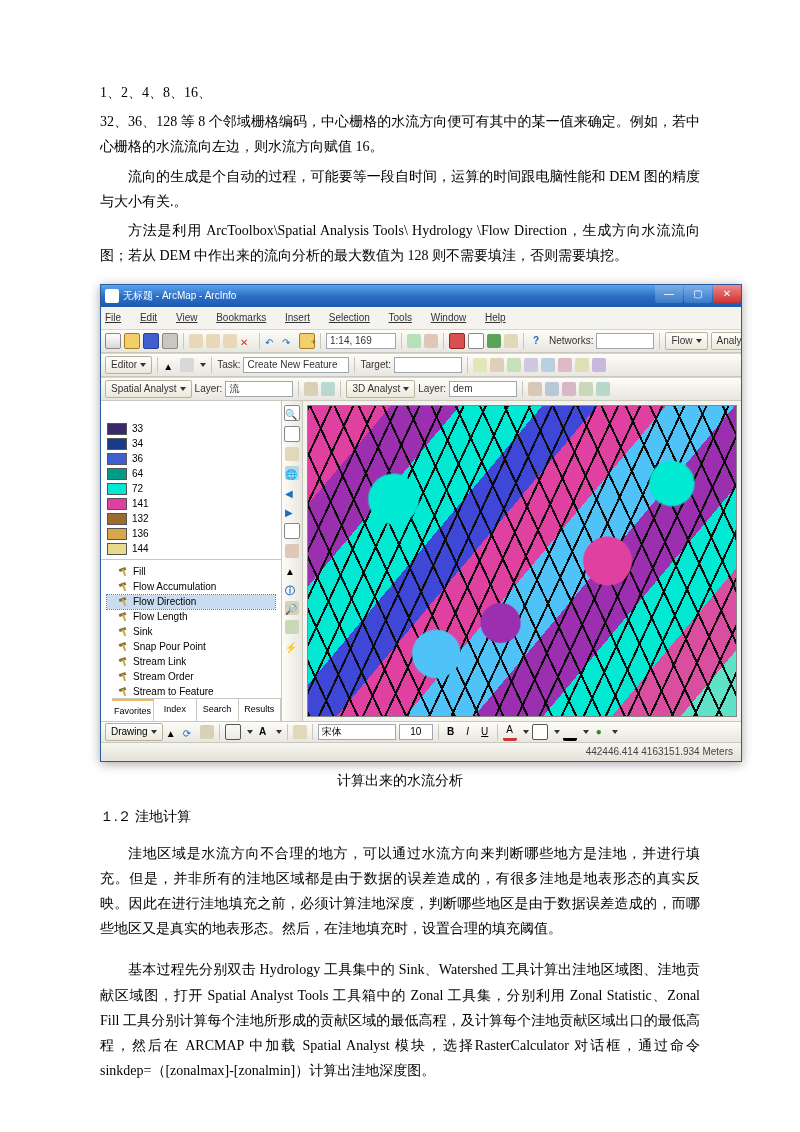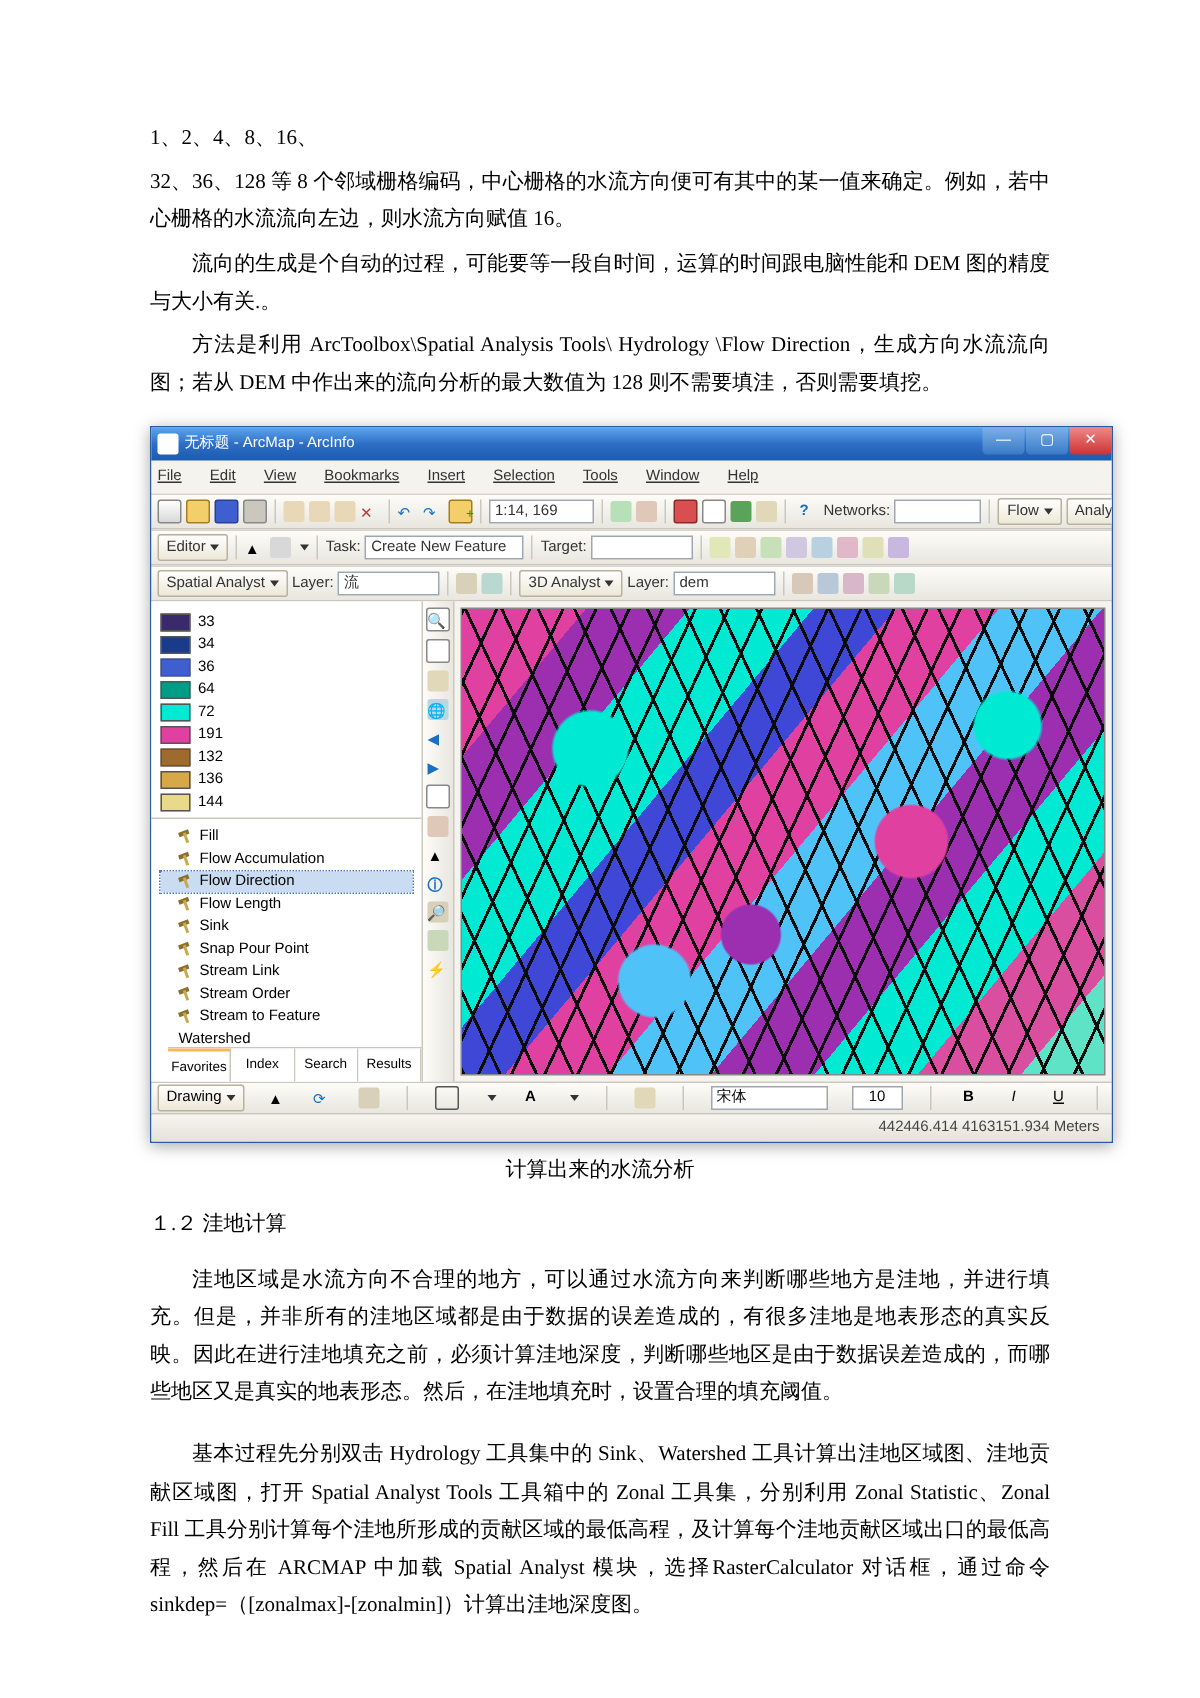--- a/index.html
+++ b/index.html
@@ -141,21 +141,21 @@
   }
   .sidebar {
     width: 180px;
     display: flex;
     flex-direction: column;
     border-right: 1px solid #c9c7be;
     background: #fff;
   }
   .toc {
     flex: 1;
-    padding: 6px 6px;
+    padding: 20px 6px;
     overflow: hidden;
     font-size: 10px;
   }
   .toc-item {
     display: flex;
     align-items: center;
     height: 14px;
     margin: 1px 0;
   }
   .swatch {
@@ -270,21 +270,21 @@
       linear-gradient(130deg, #e040a0 0 12%, #9b2fb0 12% 22%, #00e9d3 22% 34%, #3f47d6 34% 42%, #e040a0 42% 52%, #4fc3f7 52% 62%, #9b2fb0 62% 72%, #00e9d3 72% 82%, #d94e9e 82% 92%, #5fe3c6 92% 100%);
     position: relative;
   }
   .bottom-toolbar {
     height: 20px;
     background: linear-gradient(#fdfcf8,#e8e6df);
     border-top: 1px solid #c9c7be;
     display: flex;
     align-items: center;
     padding: 0 4px;
-    gap: 16px;
+    gap: 3px;
     font-size: 10px;
     overflow: hidden;
   }
   .statusbar {
     height: 18px;
     background: linear-gradient(#f6f5f0,#e4e2d9);
     border-top: 1px solid #c9c7be;
     display: flex;
     align-items: center;
     justify-content: flex-end;
@@ -436,21 +436,21 @@
         <div class="toc-item">
             <span class="swatch" style="background:#009d86"></span>
             <span>64</span>
           </div>
         <div class="toc-item">
             <span class="swatch" style="background:#00e9d3"></span>
             <span>72</span>
           </div>
         <div class="toc-item">
             <span class="swatch" style="background:#e040a0"></span>
-            <span>191</span>
+            <span>141</span>
           </div>
         <div class="toc-item">
             <span class="swatch" style="background:#9e6b2f"></span>
             <span>132</span>
           </div>
         <div class="toc-item">
             <span class="swatch" style="background:#d6a84a"></span>
             <span>136</span>
           </div>
         <div class="toc-item">

